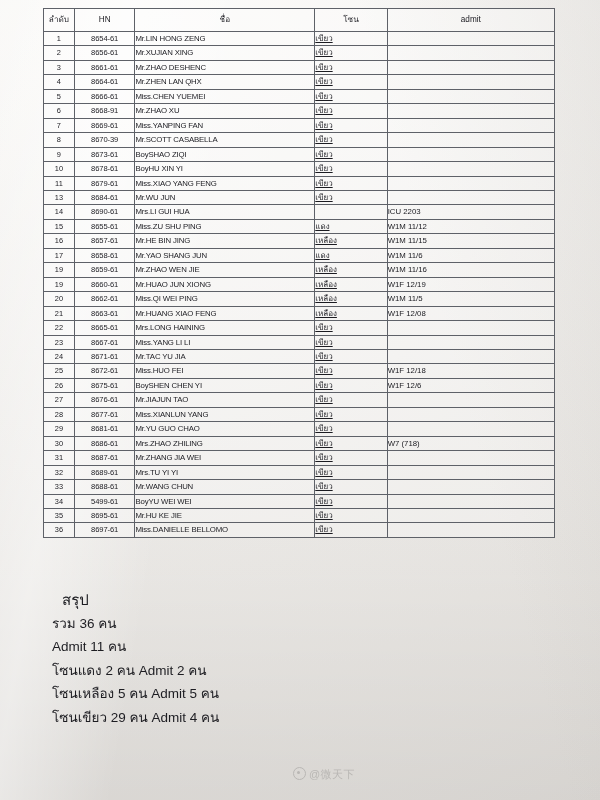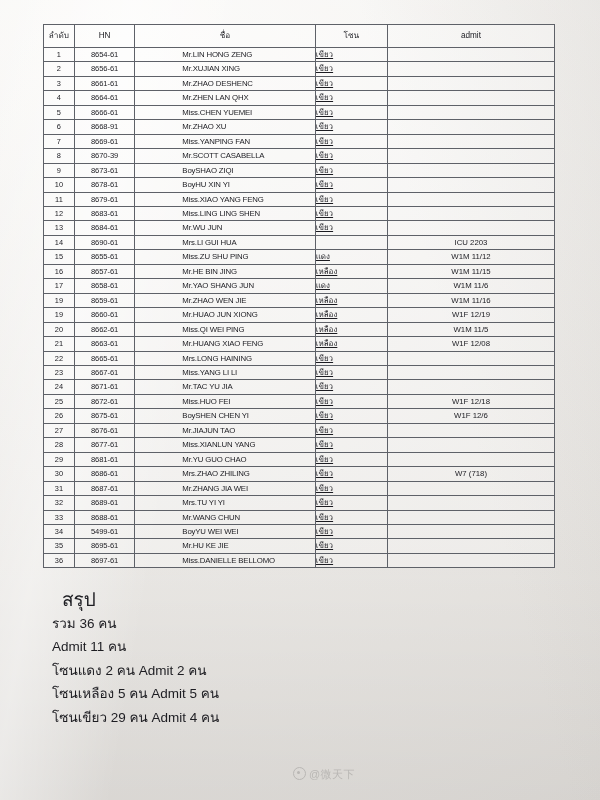--- a/index.html
+++ b/index.html
@@ -36,21 +36,21 @@
   #content {
     position: absolute;
     left: 0; top: 0;
     width: 600px;
     height: 800px;
   }
 
   table.roster {
     position: absolute;
     left: 43px;
-    top: 24px;
+    top: 8px;
     width: 512px;
     border-collapse: collapse;
     font-size: 7.6px;
     color: #1b1b21;
     background: rgba(255,255,255,0.32);
   }
   table.roster th, table.roster td {
     border: 1px solid #5e6168;
     padding: 0;
     height: 13.45px;
@@ -62,39 +62,39 @@
   table.roster thead th {
     height: 22px;
     line-height: 22px;
     text-align: center;
     font-size: 8.2px;
   }
   .c-no   { width: 30px;  text-align: center; }
   .c-hn   { width: 60px;  text-align: center; }
   .c-name { width: 180px; text-align: left; padding-left: 4px; }
   .c-zone { width: 72px;  text-align: left; padding-left: 5px; }
-  .c-adm  { width: 168px; text-align: center; }
+  .c-adm  { width: 168px; text-align: left; }
 
   .no-val { font-size: 7.4px; }
   .hn-val { font-size: 7.6px; letter-spacing: -0.1px; }
-  .name-val { font-size: 7.8px; letter-spacing: -0.15px; margin-left: 47px; }
+  .name-val { font-size: 7.8px; letter-spacing: -0.15px; }
   .zone-val { font-size: 8px; text-decoration: underline; }
   .adm-val { font-size: 7.8px; }
 
   .summary {
     position: absolute;
     left: 52px;
     top: 588px;
     font-size: 13.5px;
     color: #1d1d22;
     line-height: 23.5px;
   }
   .summary .s-title {
     padding-left: 10px;
-    font-size: 19px;
+    font-size: 15px;
   }
   .summary div { white-space: nowrap; }
 
   .watermark {
     position: absolute;
     left: 0;
     right: 0;
     bottom: 18px;
     text-align: center;
     color: #b9b7b4;
@@ -209,27 +209,20 @@
           <td class="c-adm"><span class="adm-val"></span></td>
         </tr>
         <tr>
           <td class="c-no"><span class="no-val">11</span></td>
           <td class="c-hn"><span class="hn-val">8679-61</span></td>
           <td class="c-name"><span class="name-val">Miss.XIAO YANG FENG</span></td>
           <td class="c-zone"><span class="zone-val">เขียว</span></td>
           <td class="c-adm"><span class="adm-val"></span></td>
         </tr>
         <tr>
-          <td class="c-no"><span class="no-val">12</span></td>
-          <td class="c-hn"><span class="hn-val">8683-61</span></td>
-          <td class="c-name"><span class="name-val">Miss.LING LING SHEN</span></td>
-          <td class="c-zone"><span class="zone-val">เขียว</span></td>
-          <td class="c-adm"><span class="adm-val"></span></td>
-        </tr>
-        <tr>
           <td class="c-no"><span class="no-val">13</span></td>
           <td class="c-hn"><span class="hn-val">8684-61</span></td>
           <td class="c-name"><span class="name-val">Mr.WU JUN</span></td>
           <td class="c-zone"><span class="zone-val">เขียว</span></td>
           <td class="c-adm"><span class="adm-val"></span></td>
         </tr>
         <tr>
           <td class="c-no"><span class="no-val">14</span></td>
           <td class="c-hn"><span class="hn-val">8690-61</span></td>
           <td class="c-name"><span class="name-val">Mrs.LI GUI HUA</span></td>

